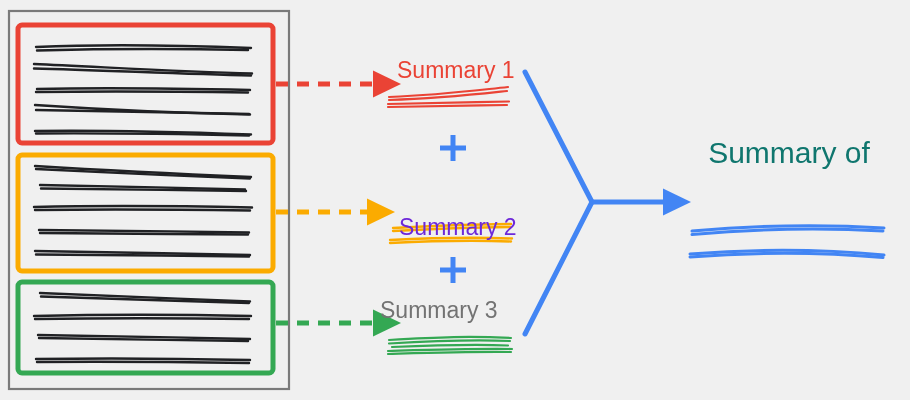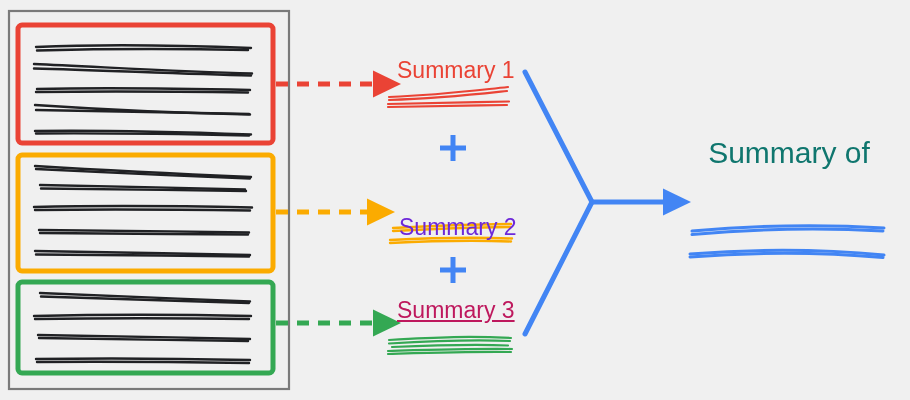--- a/index.html
+++ b/index.html
@@ -27,21 +27,21 @@
   .summary-label {
     position: absolute;
     font-family: "Liberation Sans", sans-serif;
     font-size: 23px;
     font-weight: 400;
     white-space: nowrap;
     letter-spacing: 0px;
   }
   #summary-1-label { left: 397px; top: 57px; color: #ea4335; }
   #summary-2-label { left: 399px; top: 186px; color: #6d28d9; margin-top: 28px; }
-  #summary-3-label { left: 397px; top: 297px; color: #be185d; text-decoration: underline; }
+  #summary-3-label { left: 380px; top: 297px; color: #737373; }
   #final-label {
     position: absolute;
     left: 689px;
     top: 134px;
     width: 200px;
     text-align: center;
     color: #0f766e;
     font-family: "Liberation Sans", sans-serif;
     font-size: 30px;
     line-height: 37px;

